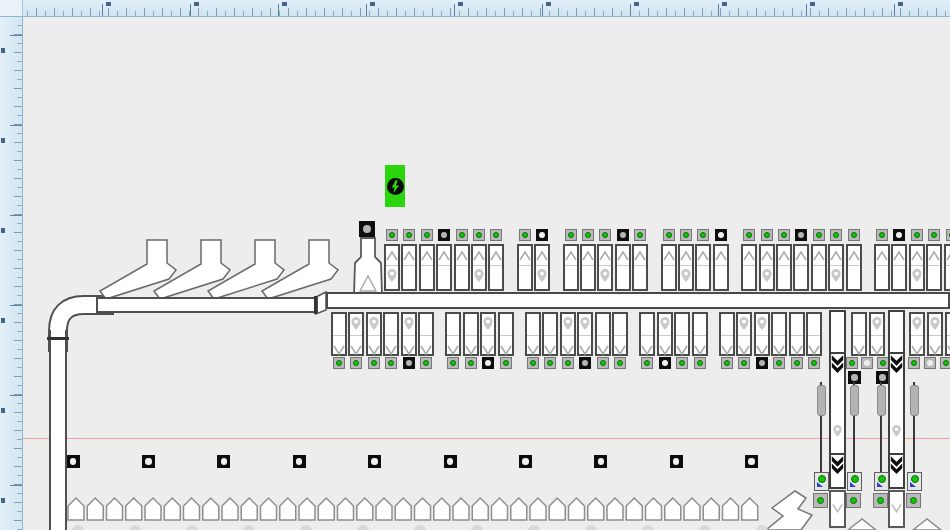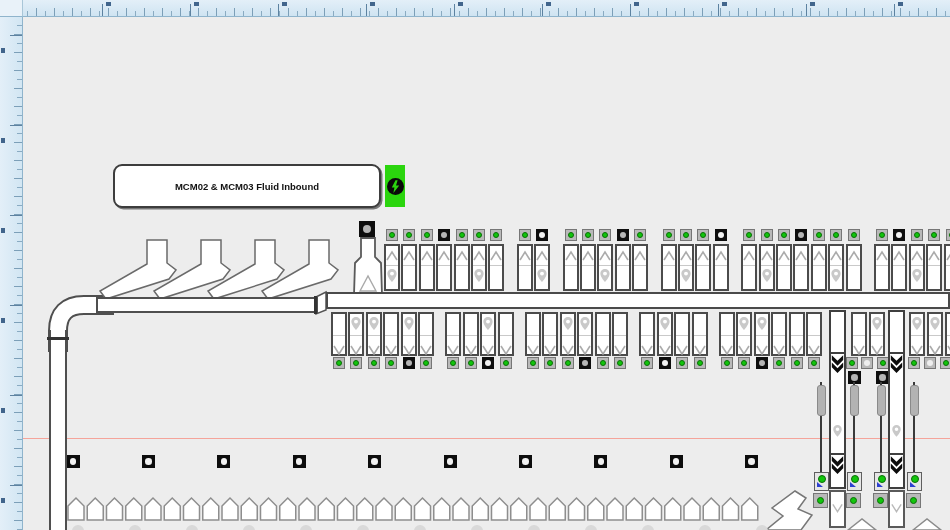--- a/index.html
+++ b/index.html
@@ -151,23 +151,20 @@
       <circle cx="762" cy="531" r="6" fill="#d9d9d9"></circle>
     </svg>
 
   <div class="abs hpipe" style="left:96px;top:297px;width:222px;height:16px;"></div>
   <div class="abs vpipe" style="left:49px;top:330px;width:18px;height:200px;"></div>
   <div class="abs joint" style="left:314px;top:296px;width:2.5px;height:18px;"></div>
   <div class="abs joint" style="left:47px;top:337px;width:22px;height:2.5px;"></div>
 
   <div class="abs band" style="left:326px;top:292px;width:624px;height:17px;"></div>
 
-  <div class="label-box" style="left:113px;top:164px;width:264px;height:40px;">
-    <span>MCM02 &amp; MCM03 Fluid Inbound</span>
-  </div>
 
   <div class="power-box" style="left:385px;top:165px;width:20px;height:42px;background:#2bd50e;">
     <svg width="17" height="17" viewBox="0 0 16 16">
       <circle cx="8" cy="8" r="8" fill="#0a0a0a"></circle>
       <path d="M8 2 L4.5 9 H7 L6 14 L11.5 7 H8.5 L10 2 Z" fill="#2bd50e"></path>
     </svg>
   </div>
 
 <div class="ind sG" style="left: 386px; top: 229px; width: 12px; height: 12px;">
       <span class="dot"></span>

